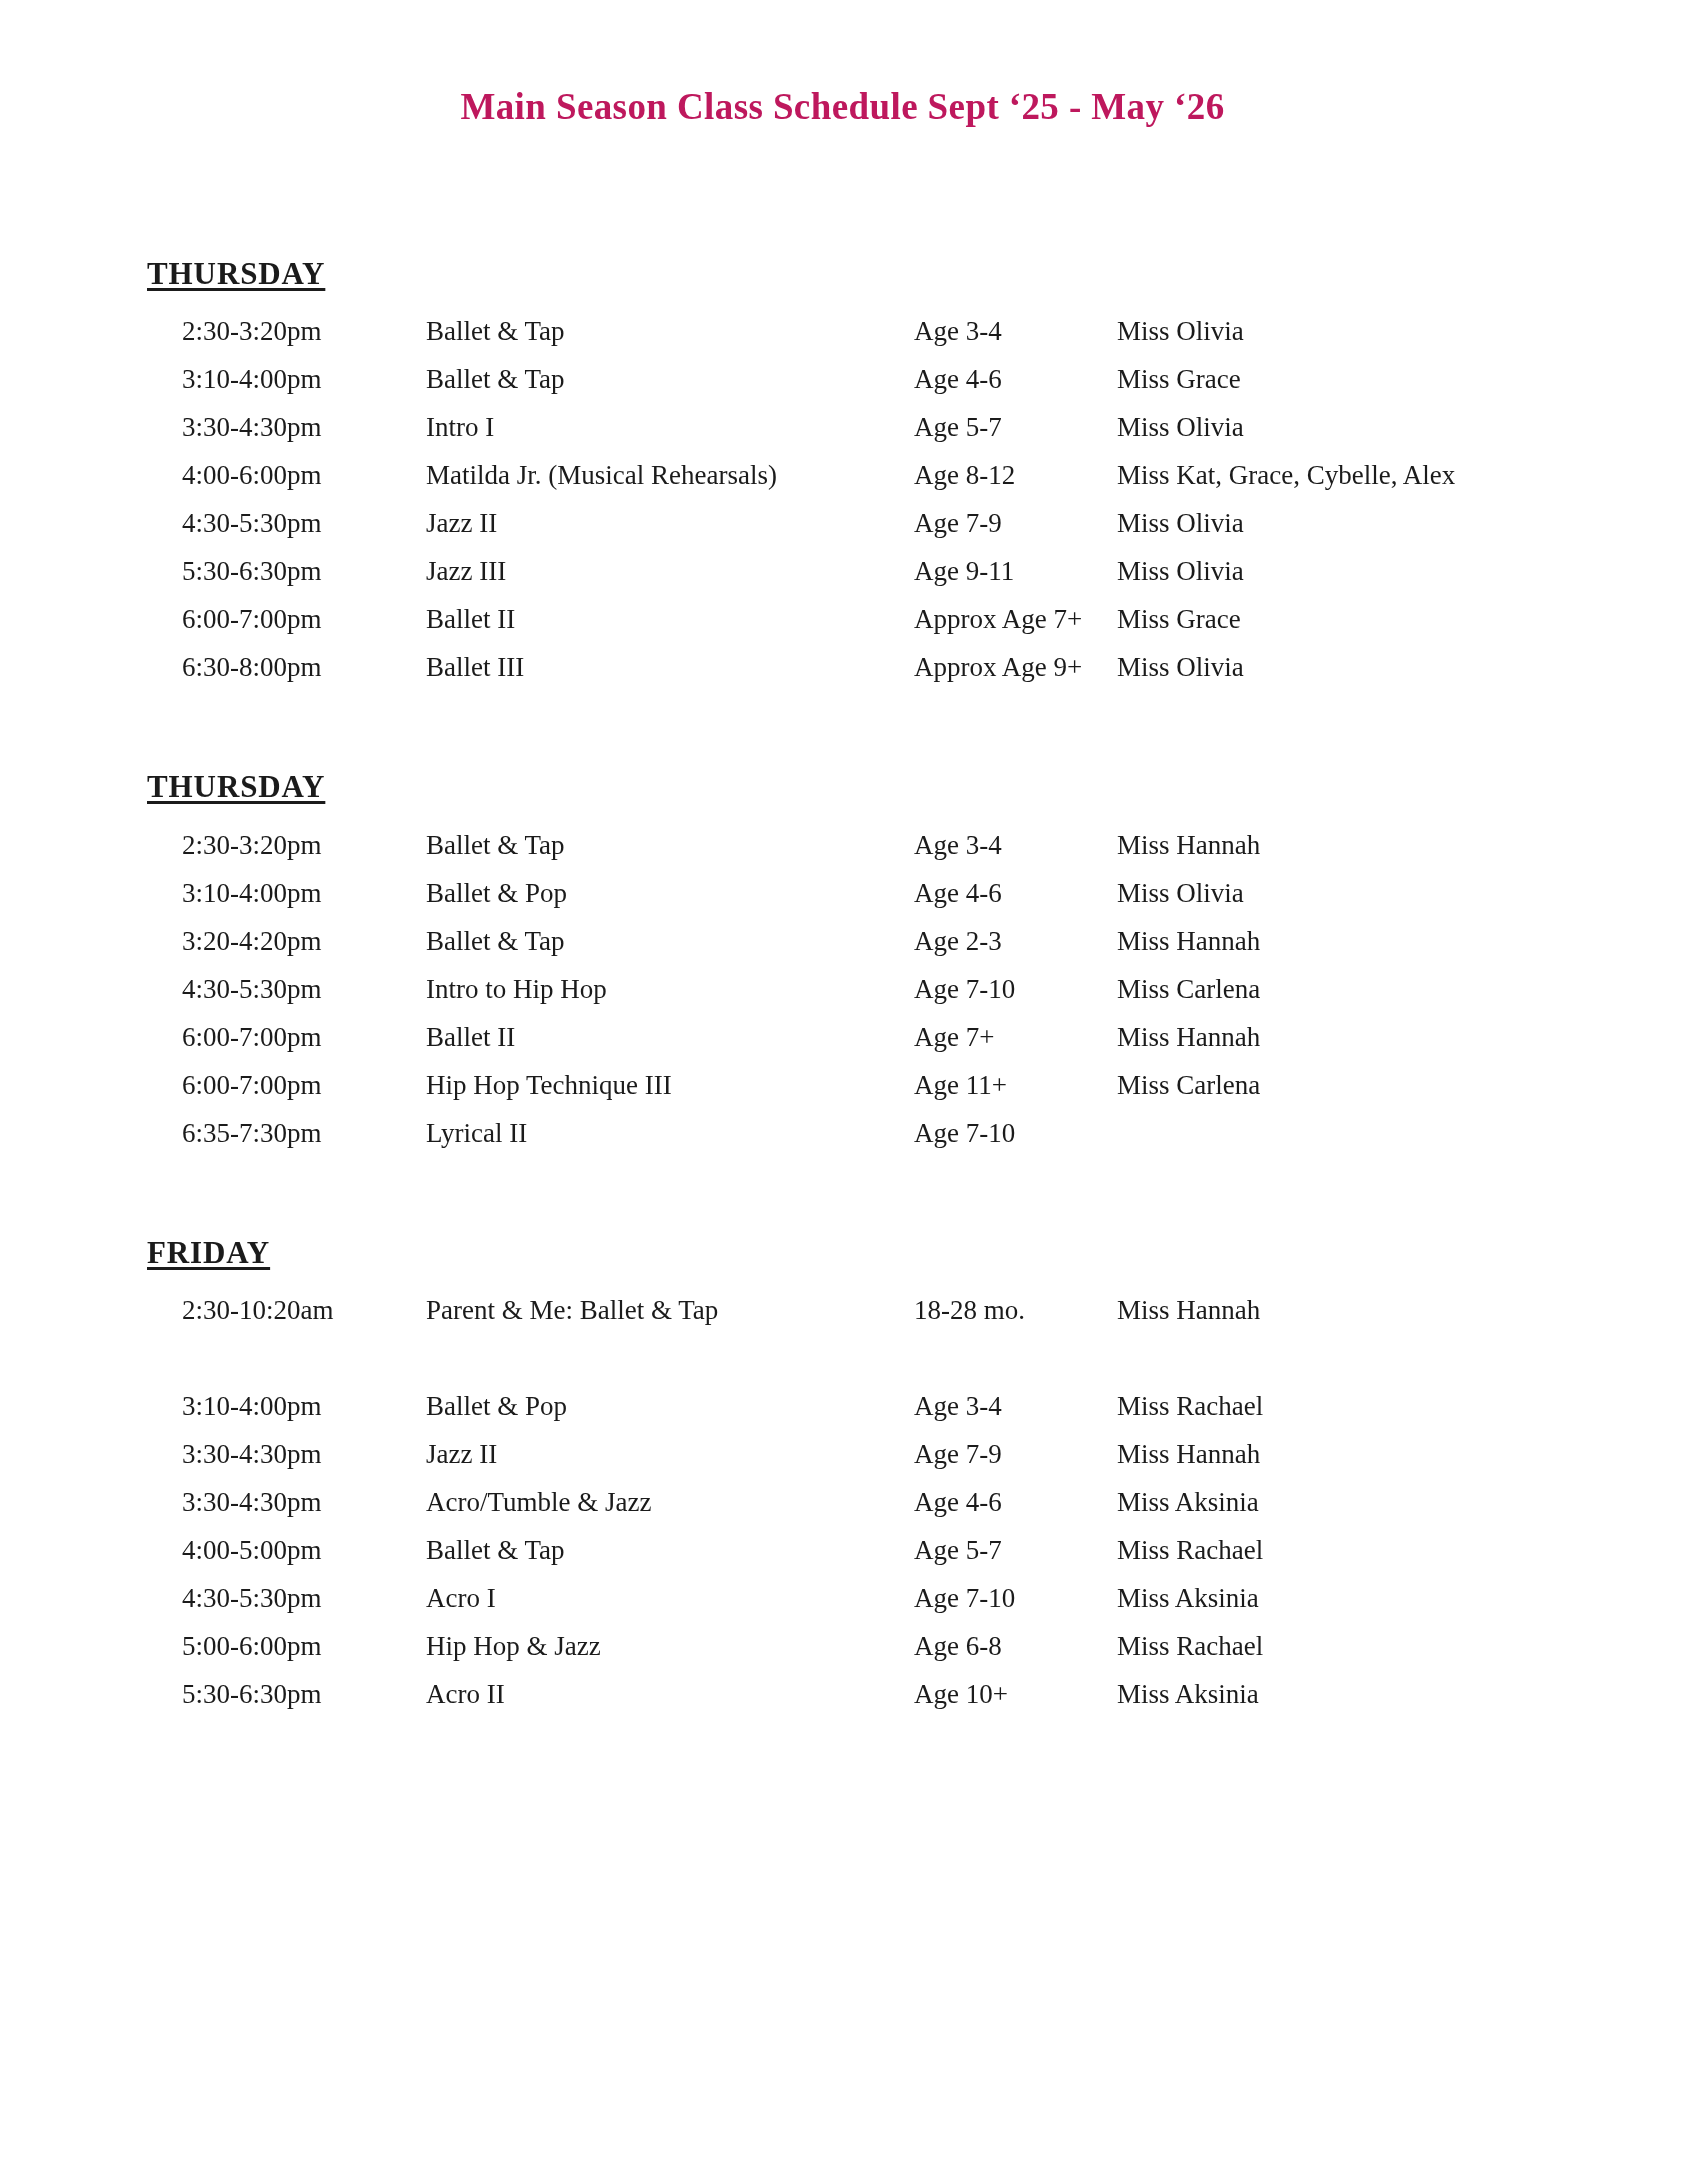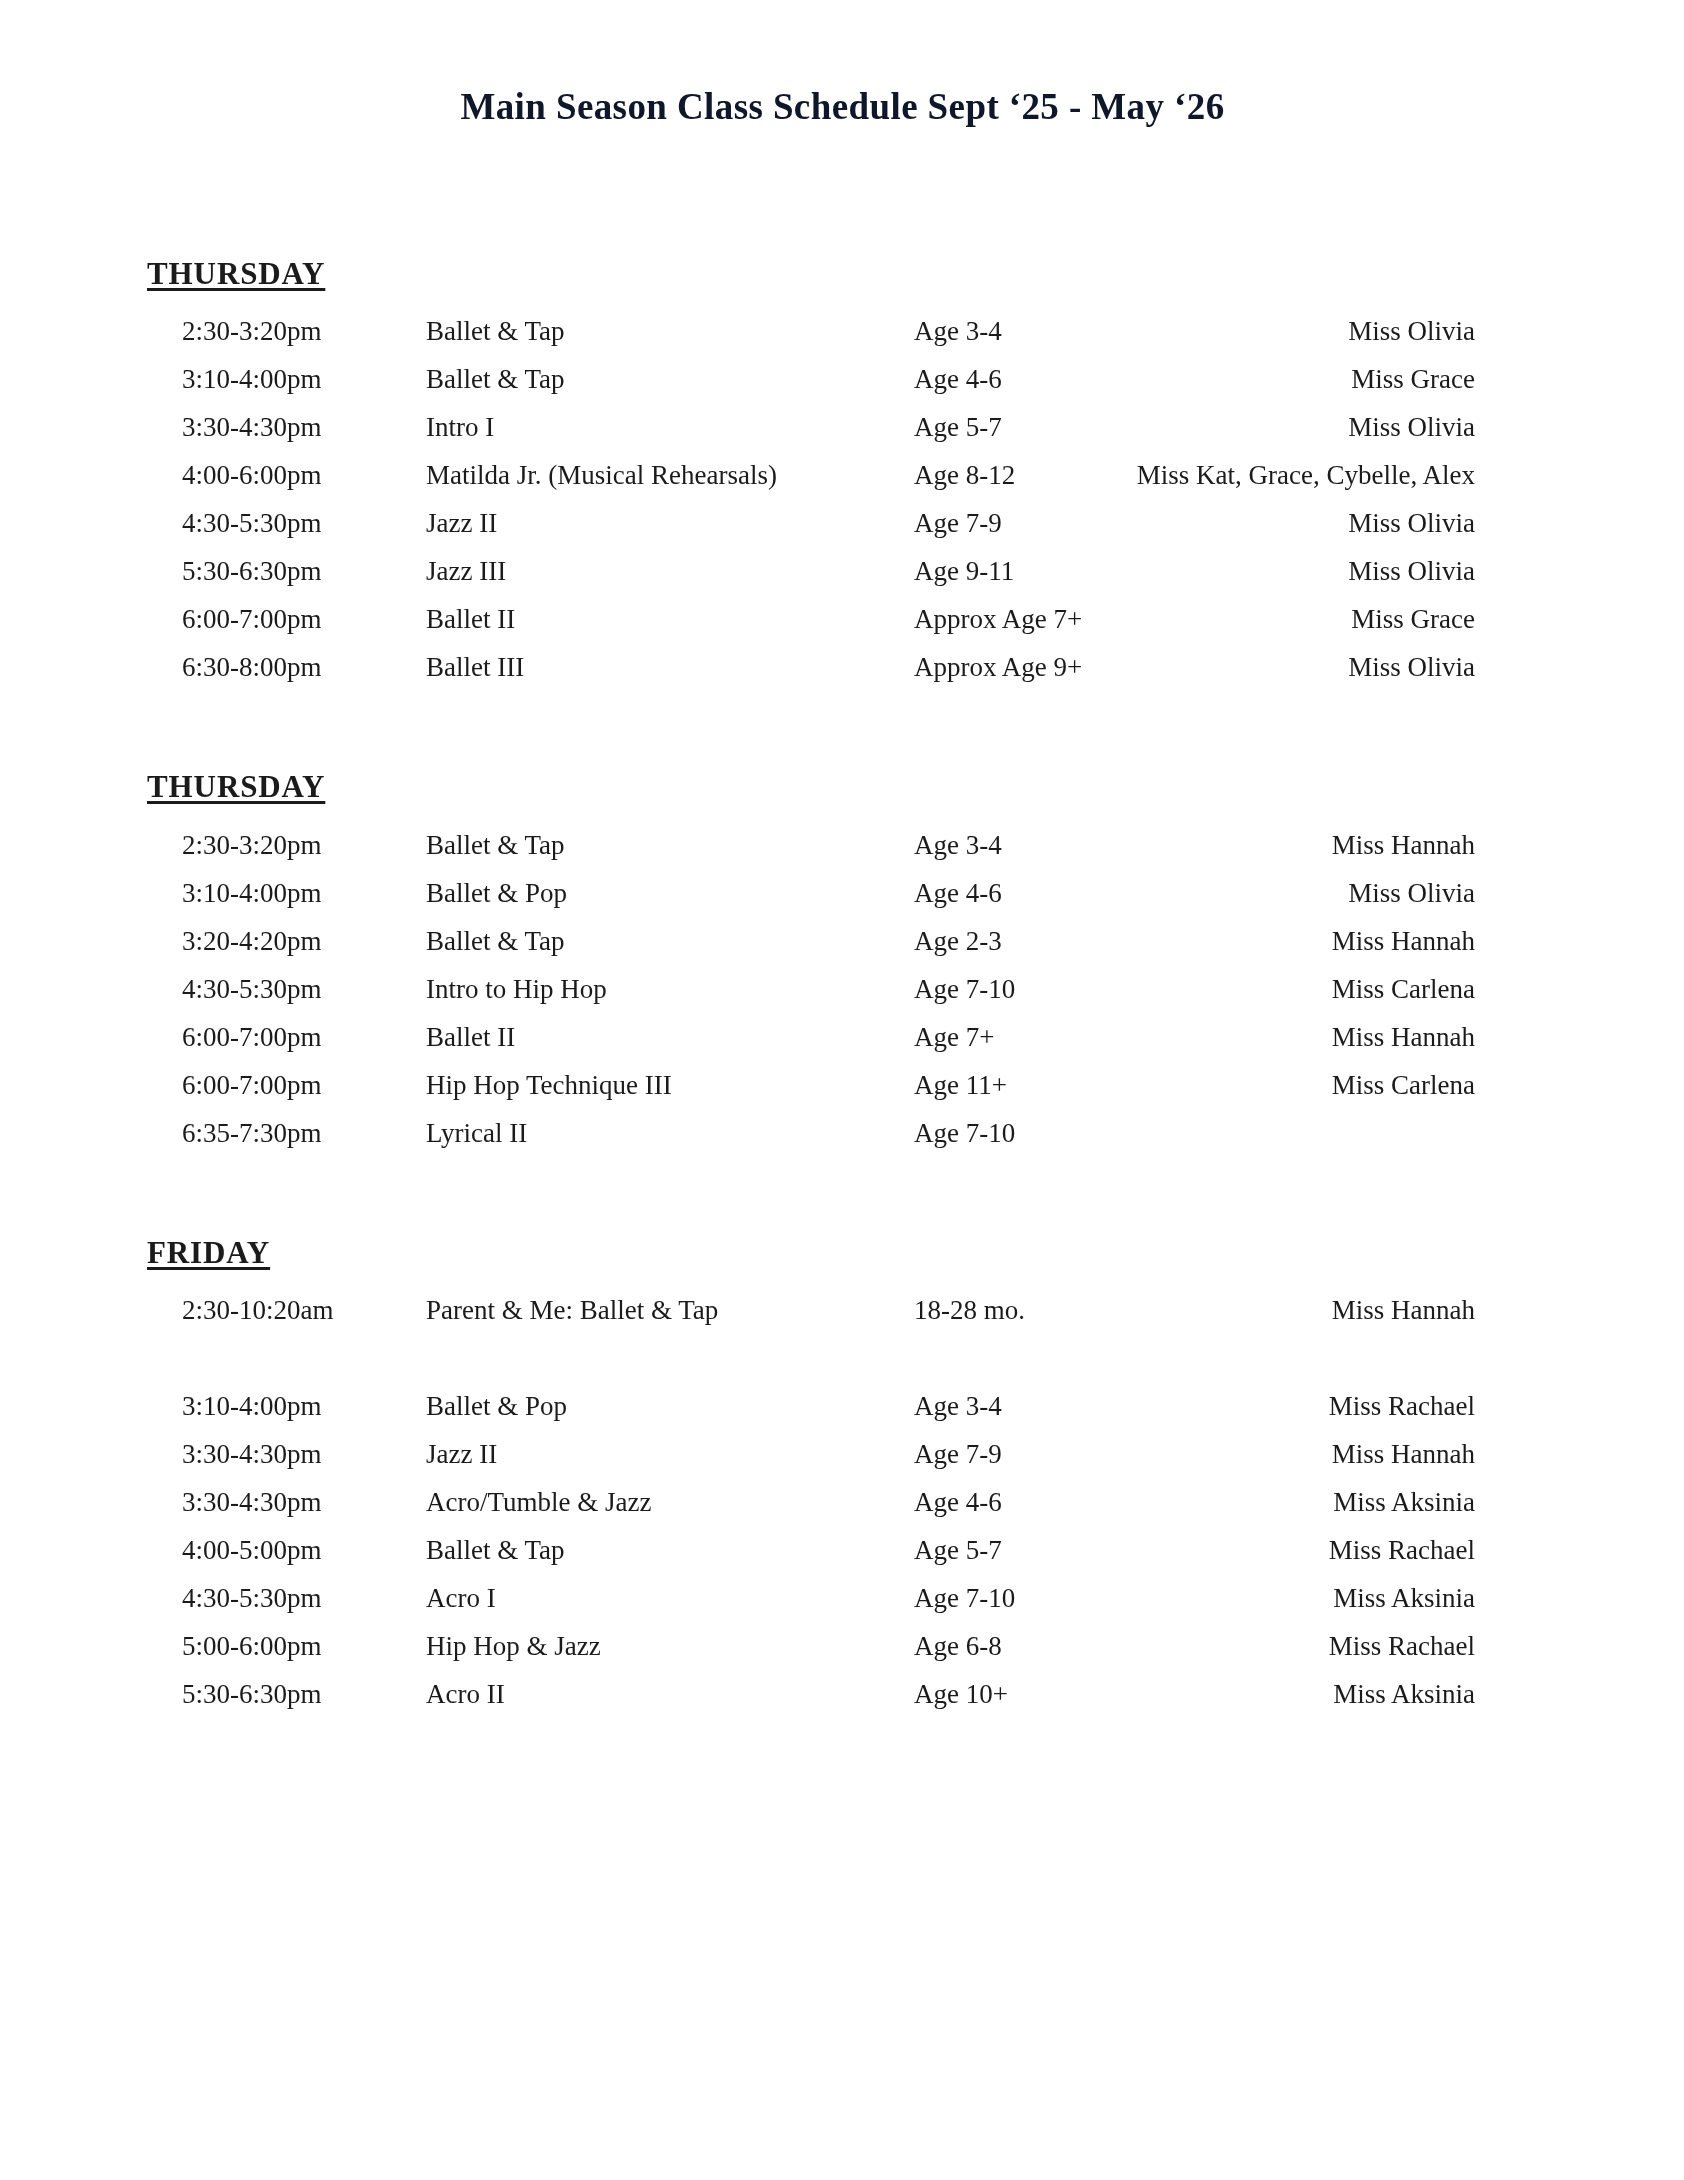--- a/index.html
+++ b/index.html
@@ -50,28 +50,28 @@
   .row.gap-after {
     margin-bottom: 48px;
   }
   .cell {
     white-space: nowrap;
   }
   .cell.time, .cell.class, .cell.age {
     text-align: left;
   }
   .cell.teacher {
-    text-align: right;
+    text-align: left;
   }
 </style>
 </head>
 <body>
 
 <div class="page" style="color: rgb(27, 27, 27);">
-  <h1 class="title" style="color: #0f172a;">Main Season Class Schedule Sept ‘25 - May ‘26</h1>
+  <h1 class="title" style="color: #be185d;">Main Season Class Schedule Sept ‘25 - May ‘26</h1>
   <div id="sections">
       <section class="day-section">
         <h2 class="day-heading">THURSDAY</h2>
         <div class="row">
           <span class="cell time">2:30-3:20pm</span>
           <span class="cell class">Ballet &amp; Tap</span>
           <span class="cell age">Age 3-4</span>
           <span class="cell teacher">Miss Olivia</span>
         </div>
         <div class="row">

